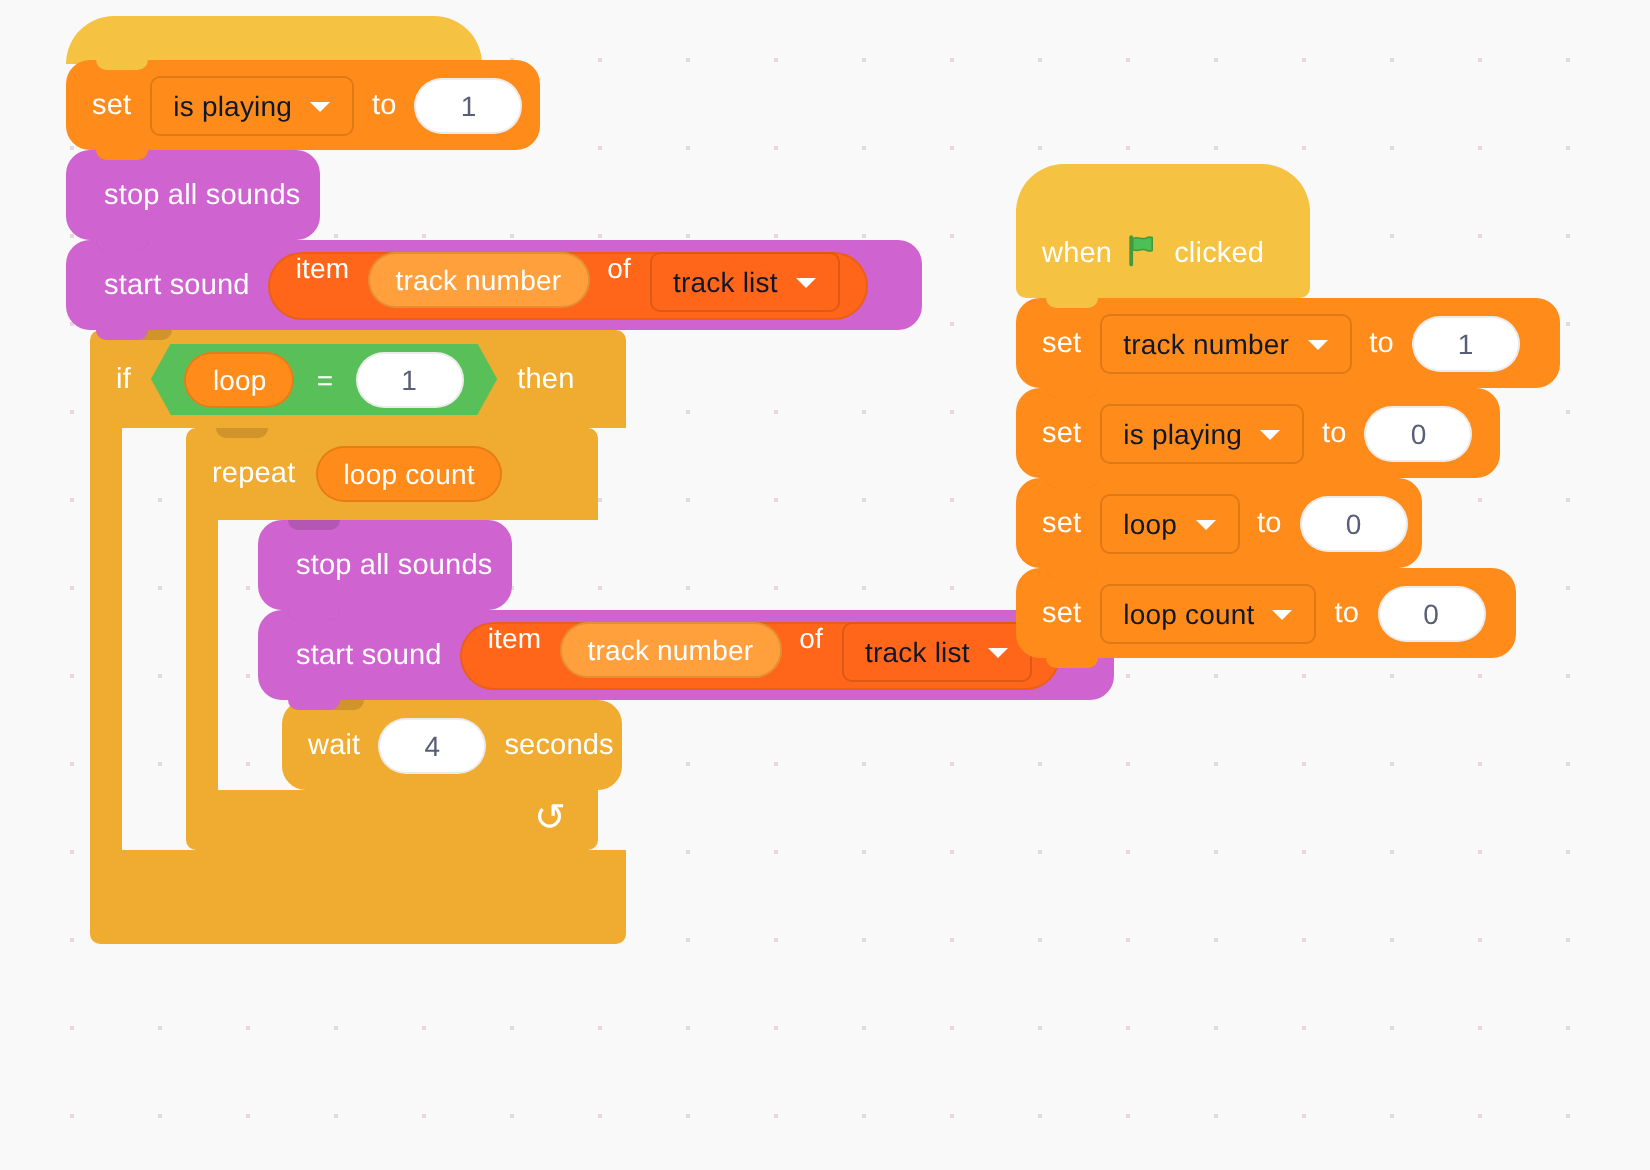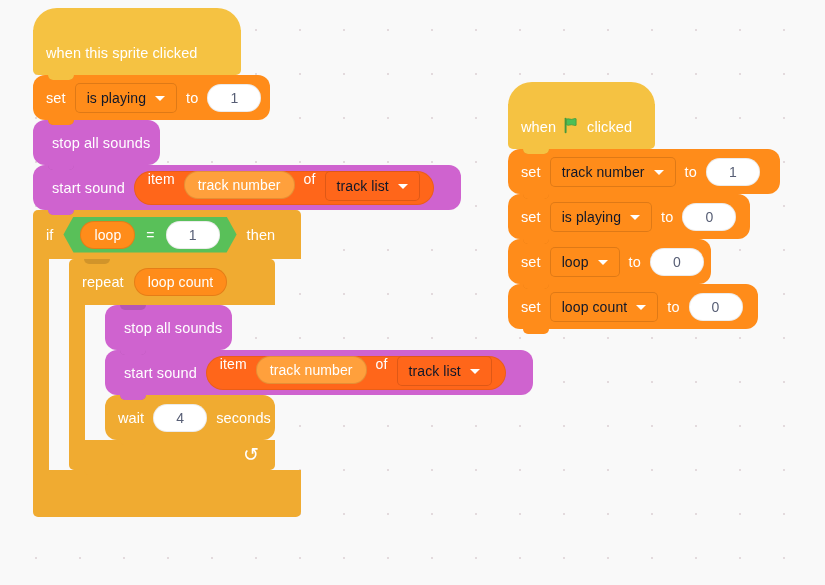--- a/index.html
+++ b/index.html
@@ -49,21 +49,21 @@
     width:26px;height:5px;
     border-radius:0 0 6px 6px;
     z-index:2;
     background:inherit;
   }
 
   
   .c-event  {background:#f5c242;}
   .c-data   {background:#ff8c1a;}
   .c-sound  {background:#cf63cf;padding-left:19px;}
-  .c-control{background:#f0ab31;}
+  .c-control{background:#f0ab31;margin-left:12px;}
 
   
   .hat{
     position:relative;
     border-radius:0 0 5px 5px;
   }
   .hat .hat-cap{
     position:absolute;left:0;right:0;top:-22px;height:24px;
     background:#f5c242;
     border-radius:26px 26px 0 0;
@@ -156,23 +156,20 @@
 </style>
 </head>
 <body>
 
 <div id="workspace">
 
   <div class="script" style="left:33px;top:30px;">
 
     <div class="blk hat c-event bump" style="width:208px;">
       <div class="hat-cap"></div>
-      <div class="hat-body">
-        <span>when this sprite clicked</span>
-      </div>
     </div>
 
     <div class="blk stack c-data notch-top bump" style="width:237px;">
       <span>set</span>
       <span class="dd on-data">
         <span>is playing</span>
         <span class="caret"></span>
       </span>
       <span>to</span>
       <span class="num">1</span>

